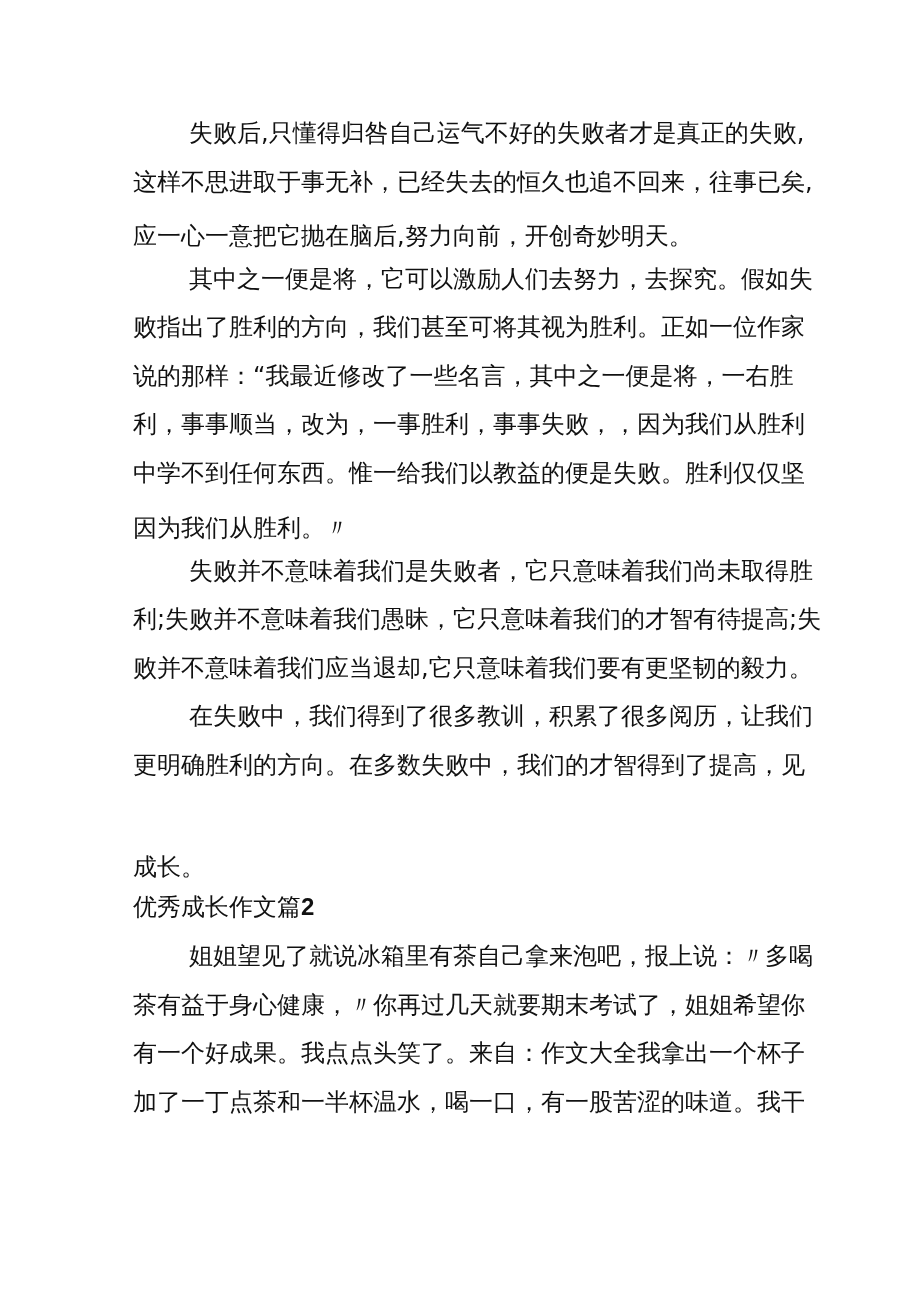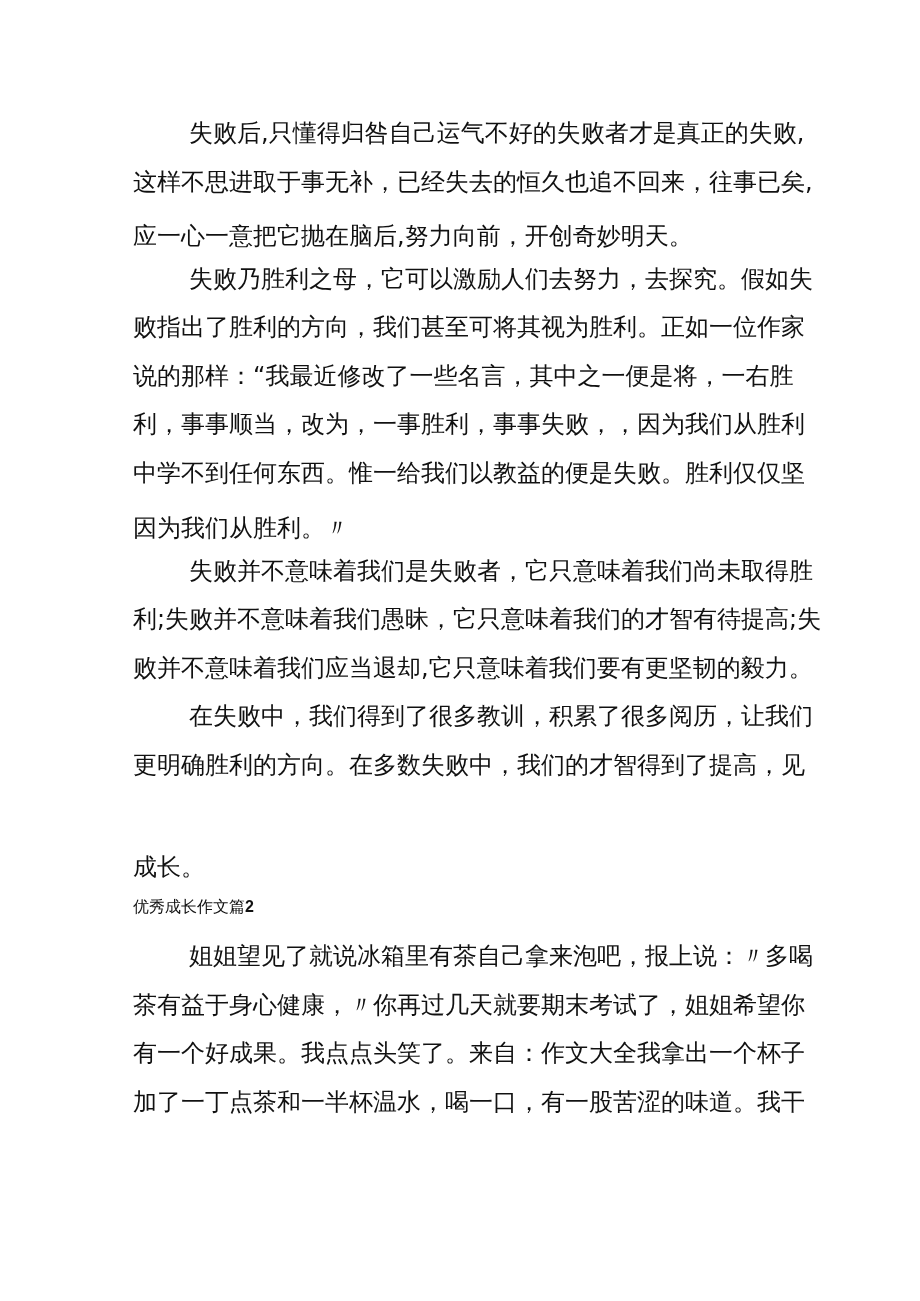--- a/index.html
+++ b/index.html
@@ -41,38 +41,38 @@
     }
     .line.last {
       text-align-last: left;
       margin-top: 6px;
     }
     .heading {
       position: absolute;
       left: 132px;
       height: 30px;
       line-height: 30px;
-      font-size: 16px;
+      font-size: 24px;
       white-space: nowrap;
     }
     .heading .num {
       font-weight: bold;
       font-family: "Liberation Sans", sans-serif;
     }
   </style>
 </head>
 <body>
 
 <div class="page">
 
   <div class="line indent" style="top:118px">失败后,只懂得归咎自己运气不好的失败者才是真正的失败,</div>
   <div class="line" style="top:167px">这样不思进取于事无补，已经失去的恒久也追不回来，往事已矣,</div>
   <div class="line last" style="top:215px">应一心一意把它抛在脑后,努力向前，开创奇妙明天。</div>
 
-  <div class="line indent" style="top:264px">失败乃胜利之母，它可以激励人们去努力，去探究。假如失</div>
+  <div class="line indent" style="top:264px">其中之一便是将，它可以激励人们去努力，去探究。假如失</div>
   <div class="line" style="top:312px">败指出了胜利的方向，我们甚至可将其视为胜利。正如一位作家</div>
   <div class="line" style="top:361px">说的那样：“我最近修改了一些名言，其中之一便是将，一右胜</div>
   <div class="line" style="top:409px">利，事事顺当，改为，一事胜利，事事失败，，因为我们从胜利</div>
   <div class="line" style="top:458px">中学不到任何东西。惟一给我们以教益的便是失败。胜利仅仅坚</div>
   <div class="line last" style="top:507px">因为我们从胜利。〃</div>
 
   <div class="line indent" style="top:556px">失败并不意味着我们是失败者，它只意味着我们尚未取得胜</div>
   <div class="line" style="top:653px">败并不意味着我们应当退却,它只意味着我们要有更坚韧的毅力。</div>
   <div class="line" style="top:604px">利;失败并不意味着我们愚昧，它只意味着我们的才智有待提高;失</div>
 

